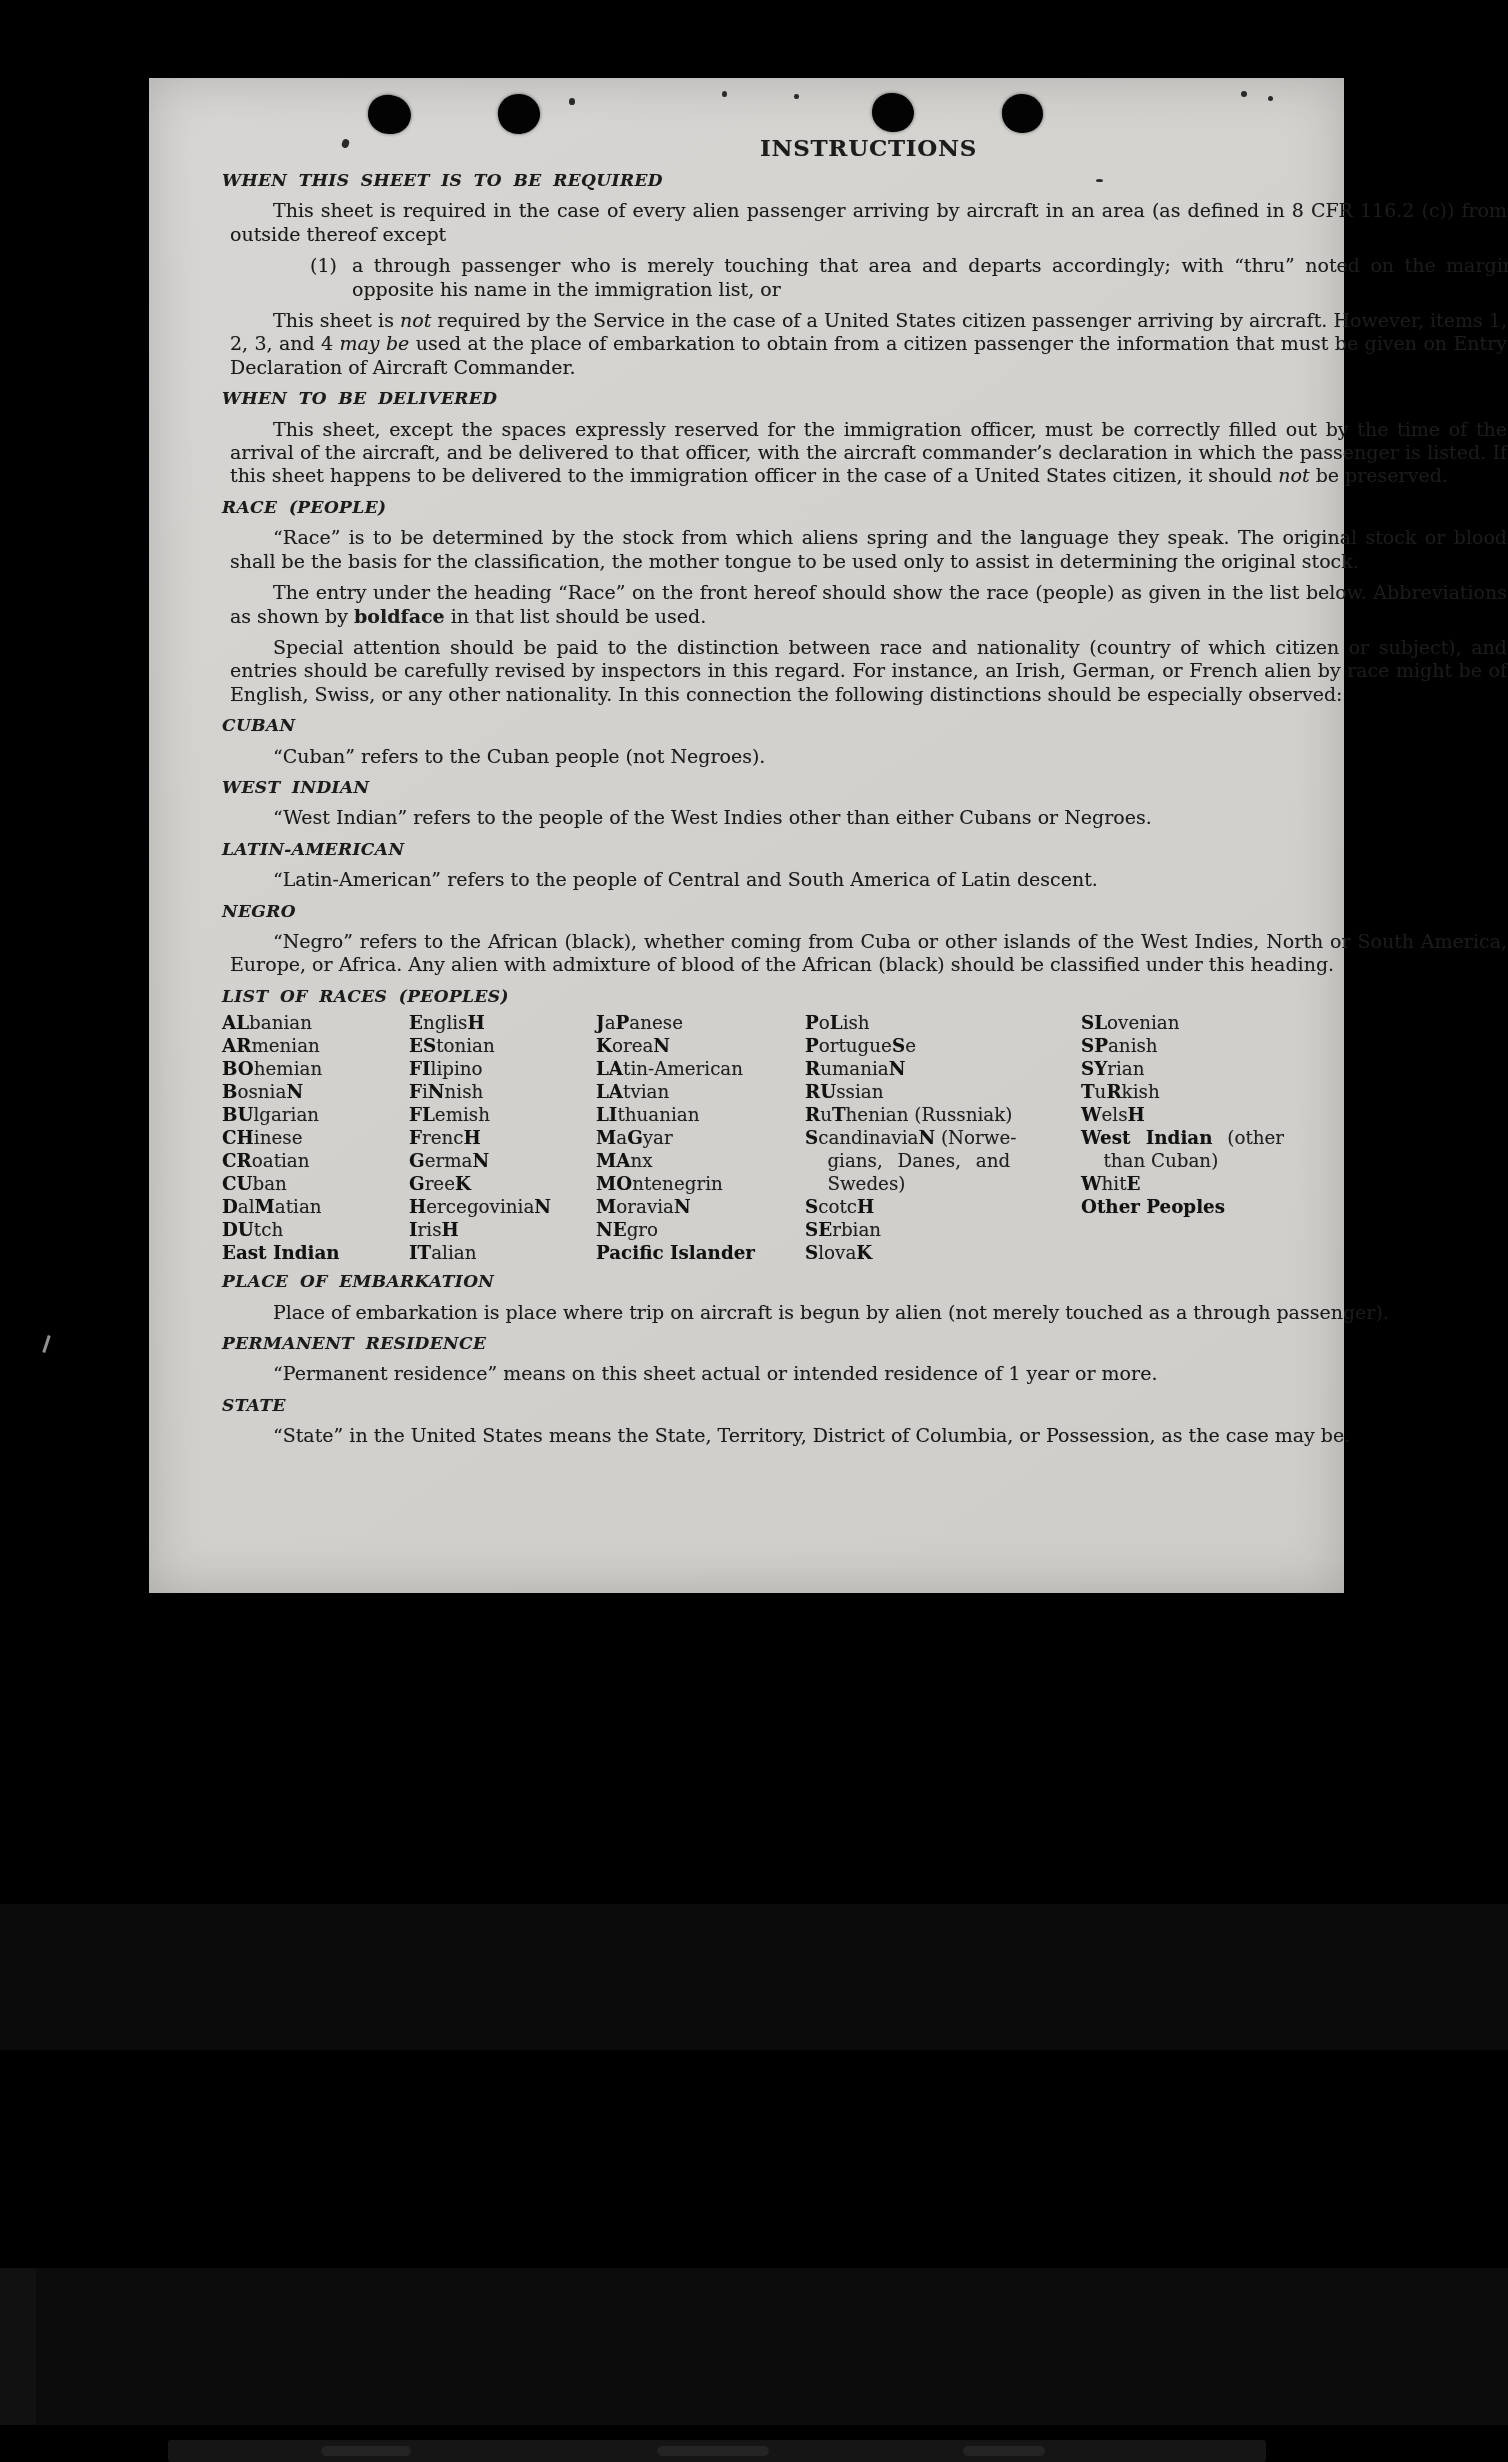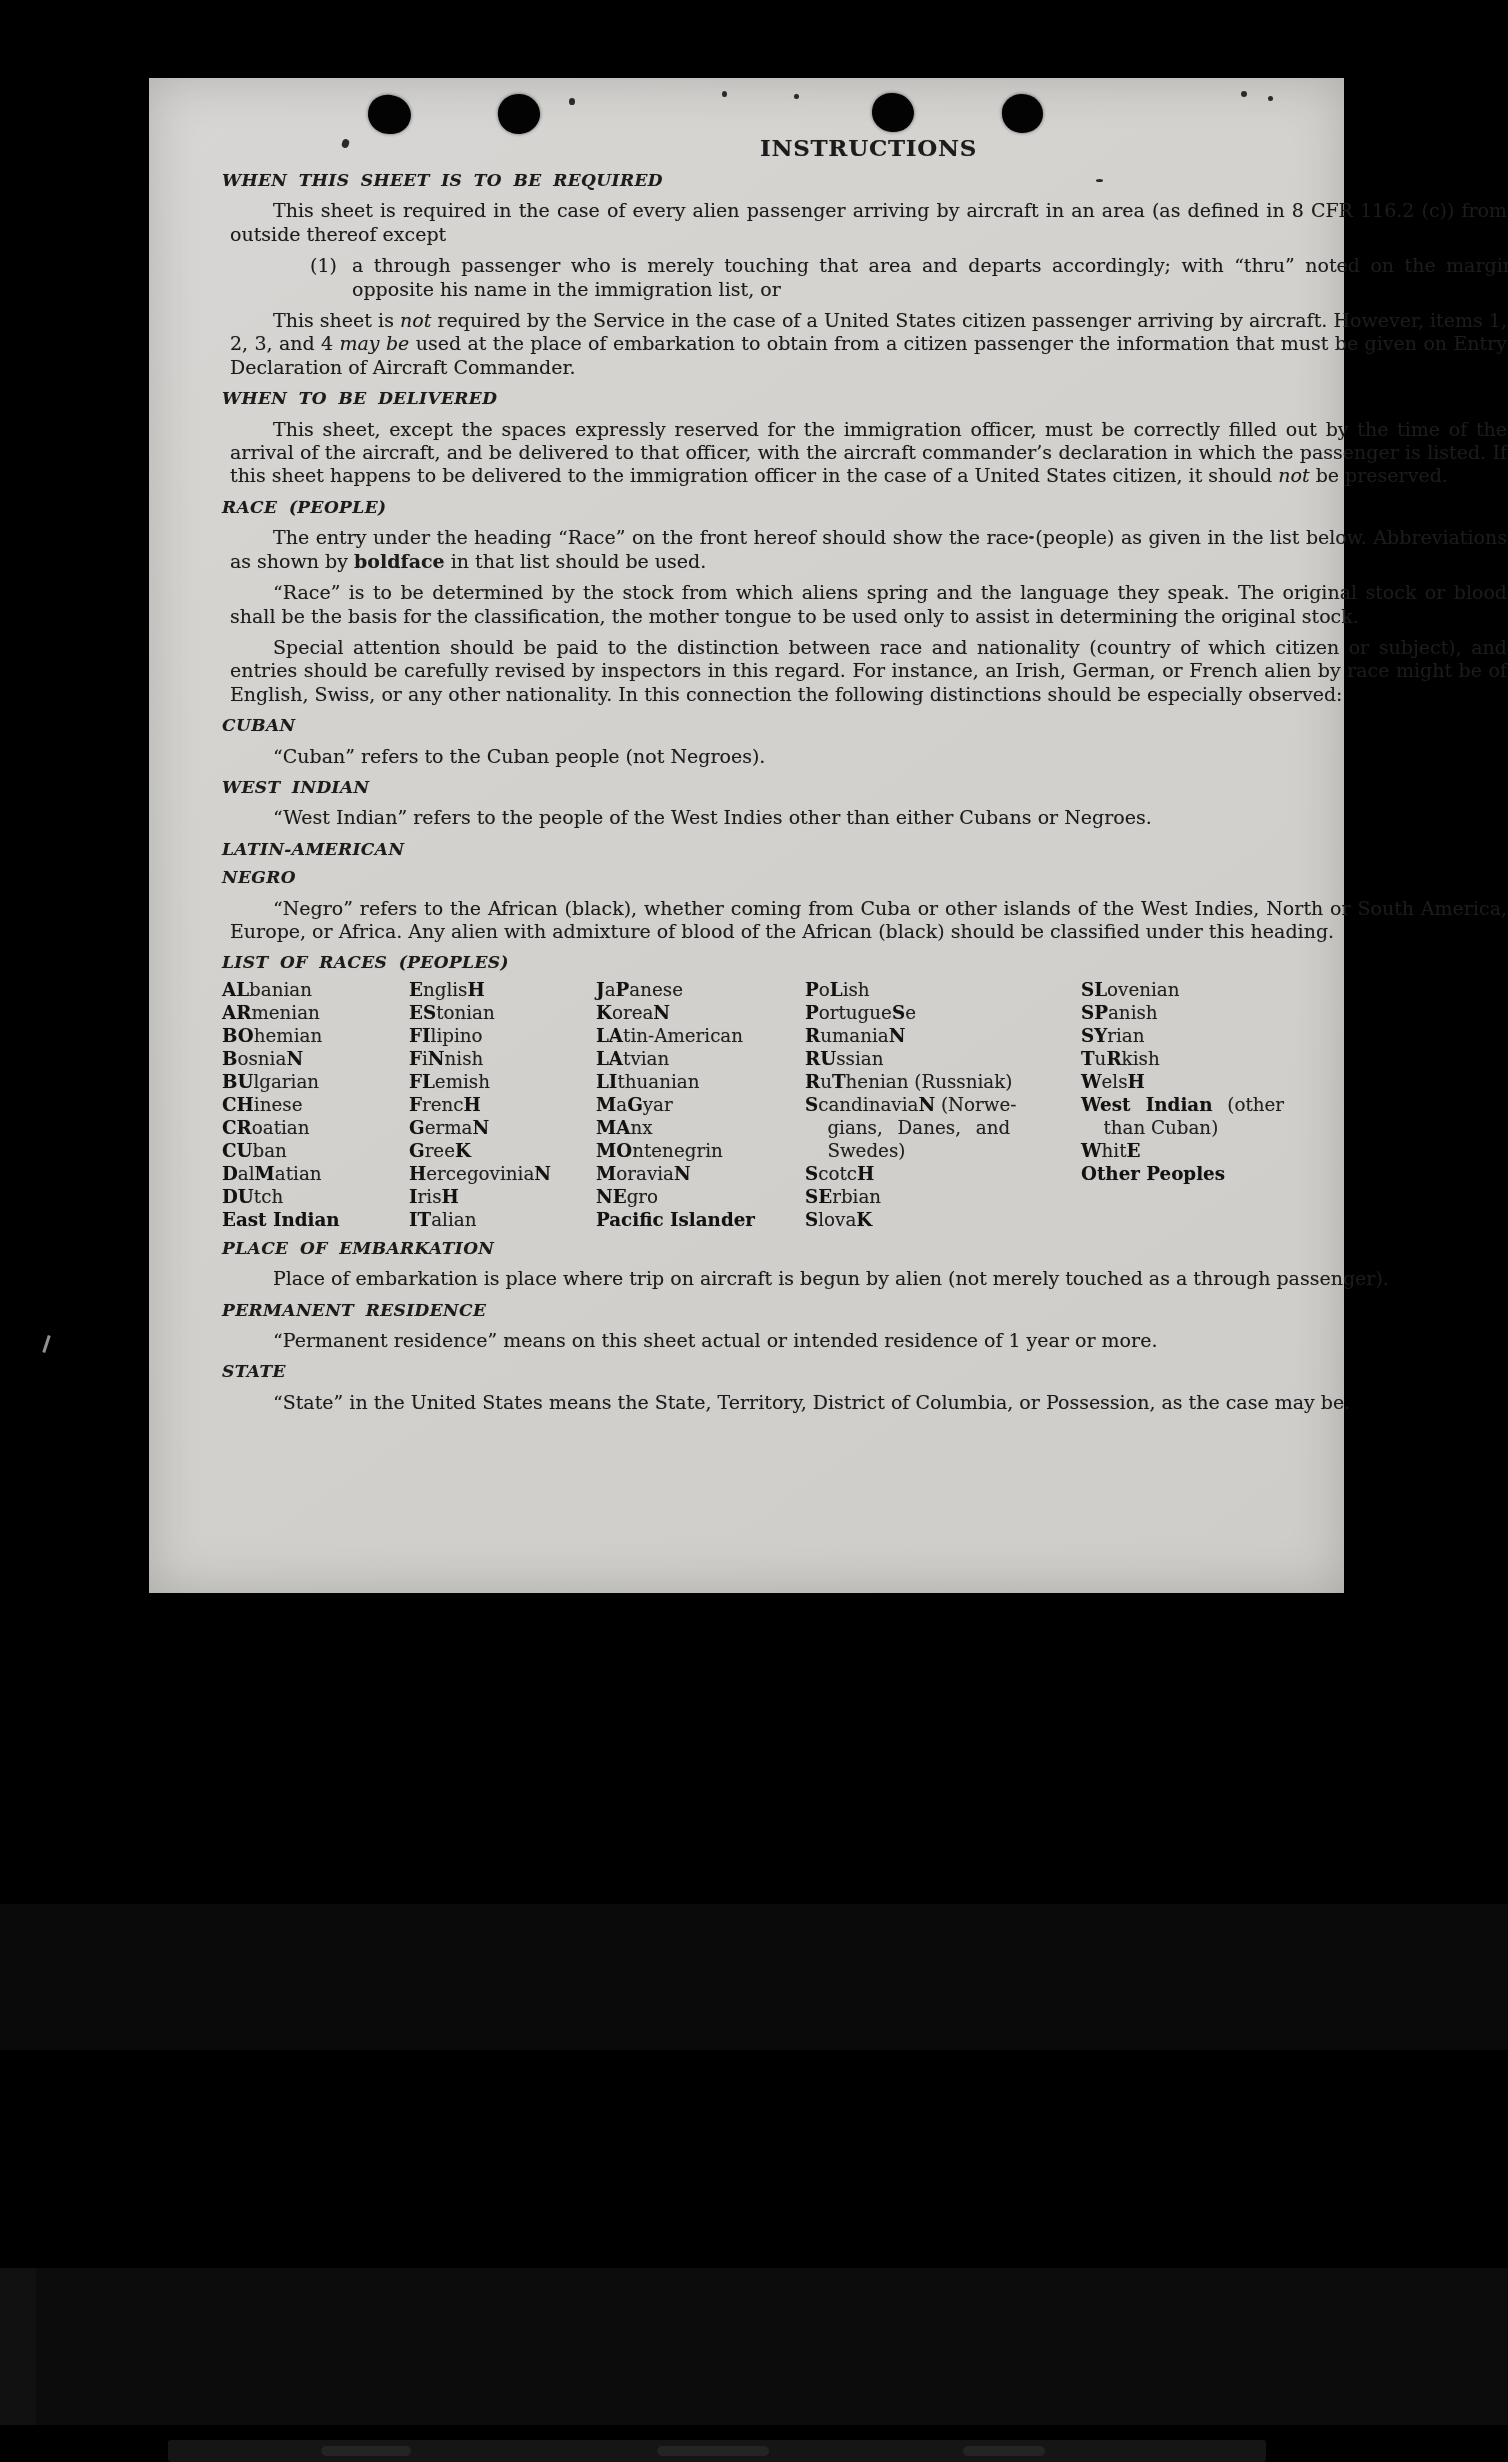--- a/index.html
+++ b/index.html
@@ -93,28 +93,29 @@
   <span class="speck sp9"></span>
   <div class="content">
       <div class="doc-title">INSTRUCTIONS</div>
       <div class="doc-heading">WHEN THIS SHEET IS TO BE REQUIRED</div>
       <p class="para">This sheet is required in the case of every alien passenger arriving by aircraft in an area (as defined in 8 CFR 116.2 (c)) from outside thereof except</p>
       <p class="numbered"><span class="num">(1)</span>a through passenger who is merely touching that area and departs accordingly; with “thru” noted on the margin opposite his name in the immigration list, or</p>
       <p class="para">This sheet is <i>not</i> required by the Service in the case of a United States citizen passenger arriving by aircraft.  However, items 1, 2, 3, and 4 <i>may be</i> used at the place of embarkation to obtain from a citizen passenger the information that must be given on Entry Declaration of Aircraft Commander.</p>
       <div class="doc-heading">WHEN TO BE DELIVERED</div>
       <p class="para">This sheet, except the spaces expressly reserved for the immigration officer, must be correctly filled out by the time of the arrival of the aircraft, and be delivered to that officer, with the aircraft commander’s declaration in which the passenger is listed.  If this sheet happens to be delivered to the immigration officer in the case of a United States citizen, it should <i>not</i> be preserved.</p>
       <div class="doc-heading">RACE (PEOPLE)</div>
+      <p class="para">“Race” is to be determined by the stock from which aliens spring and the language they speak.  The original stock or blood shall be the basis for the classification, the mother tongue to be used only to assist in determining the original stock.</p>
       <p class="para">The entry under the heading “Race” on the front hereof should show the race (people) as given in the list below.  Abbreviations as shown by <b>boldface</b> in that list should be used.</p>
-      <p class="para">“Race” is to be determined by the stock from which aliens spring and the language they speak.  The original stock or blood shall be the basis for the classification, the mother tongue to be used only to assist in determining the original stock.</p>
       <p class="para">Special attention should be paid to the distinction between race and nationality (country of which citizen or subject), and entries should be carefully revised by inspectors in this regard.  For instance, an Irish, German, or French alien by race might be of English, Swiss, or any other nationality.  In this connection the following distinctions should be especially observed:</p>
       <div class="doc-heading">CUBAN</div>
       <p class="para">“Cuban” refers to the Cuban people (not Negroes).</p>
       <div class="doc-heading">WEST INDIAN</div>
       <p class="para">“West Indian” refers to the people of the West Indies other than either Cubans or Negroes.</p>
       <div class="doc-heading">LATIN-AMERICAN</div>
+      <p class="para">“Latin-American” refers to the people of Central and South America of Latin descent.</p>
       <div class="doc-heading">NEGRO</div>
       <p class="para">“Negro” refers to the African (black), whether coming from Cuba or other islands of the West Indies, North or South America, Europe, or Africa.  Any alien with admixture of blood of the African (black) should be classified under this heading.</p>
       <div class="doc-heading">LIST OF RACES (PEOPLES)</div>
       <div class="races">
         <div class="race-col">
           <div class="race-line"><span class="rb">AL</span><span>banian</span></div>
           <div class="race-line"><span class="rb">AR</span><span>menian</span></div>
           <div class="race-line"><span class="rb">BO</span><span>hemian</span></div>
           <div class="race-line"><span class="rb">B</span><span>osnia</span><span class="rb">N</span></div>
           <div class="race-line"><span class="rb">BU</span><span>lgarian</span></div>

